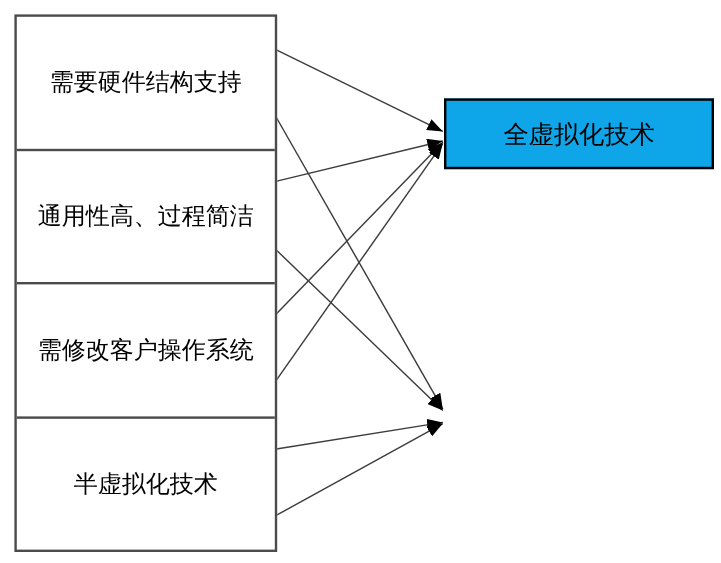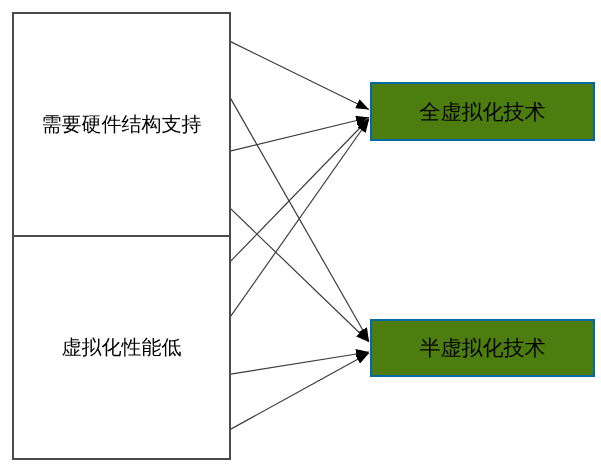--- a/index.html
+++ b/index.html
@@ -35,26 +35,26 @@
     white-space: nowrap;
     overflow: hidden;
   }
   .feature-row:first-child { border-top: none; }
   .target-box {
     position: absolute;
     left: 370px;
     width: 225px;
     height: 59px;
     box-sizing: border-box;
-    border: 2px solid #0369a1;
+    border: 2px solid #000000;
     display: flex;
     align-items: center;
     justify-content: center;
     font-size: 21px;
-    background: #4d7c0f;
+    background: #0ea5e9;
     z-index: 2;
   }
   #box-full { top: 82px; }
   #box-para { top: 319px; height: 58px; }
   #connector-svg {
     position: absolute;
     left: 0; top: 0;
     width: 601px; height: 469px;
     z-index: 1;
     pointer-events: none;
@@ -79,25 +79,28 @@
       <line x1="229" y1="318.625" x2="369" y2="119.5" stroke="#3d3d3d" stroke-width="1.2" marker-end="url(#arrowhead)"></line>
       <line x1="229" y1="374.375" x2="369" y2="352" stroke="#3d3d3d" stroke-width="1.2" marker-end="url(#arrowhead)"></line>
       <line x1="229" y1="430.125" x2="369" y2="353" stroke="#3d3d3d" stroke-width="1.2" marker-end="url(#arrowhead)"></line>
     </svg>
 
   <div class="left-col">
     <div class="feature-row">
       <span>需要硬件结构支持</span>
     </div>
     <div class="feature-row">
-      <span>虚拟化性能低</span>
+      <span>通用性高、过程简洁</span>
+    </div>
+    <div class="feature-row">
+      <span>需修改客户操作系统</span>
+    </div>
+    <div class="feature-row">
+      <span>半虚拟化技术</span>
     </div>
   </div>
 
   <div class="target-box" id="box-full">
     <span>全虚拟化技术</span>
   </div>
 
-  <div class="target-box" id="box-para">
-    <span>半虚拟化技术</span>
-  </div>
 
 </div>
 
 </body></html>

